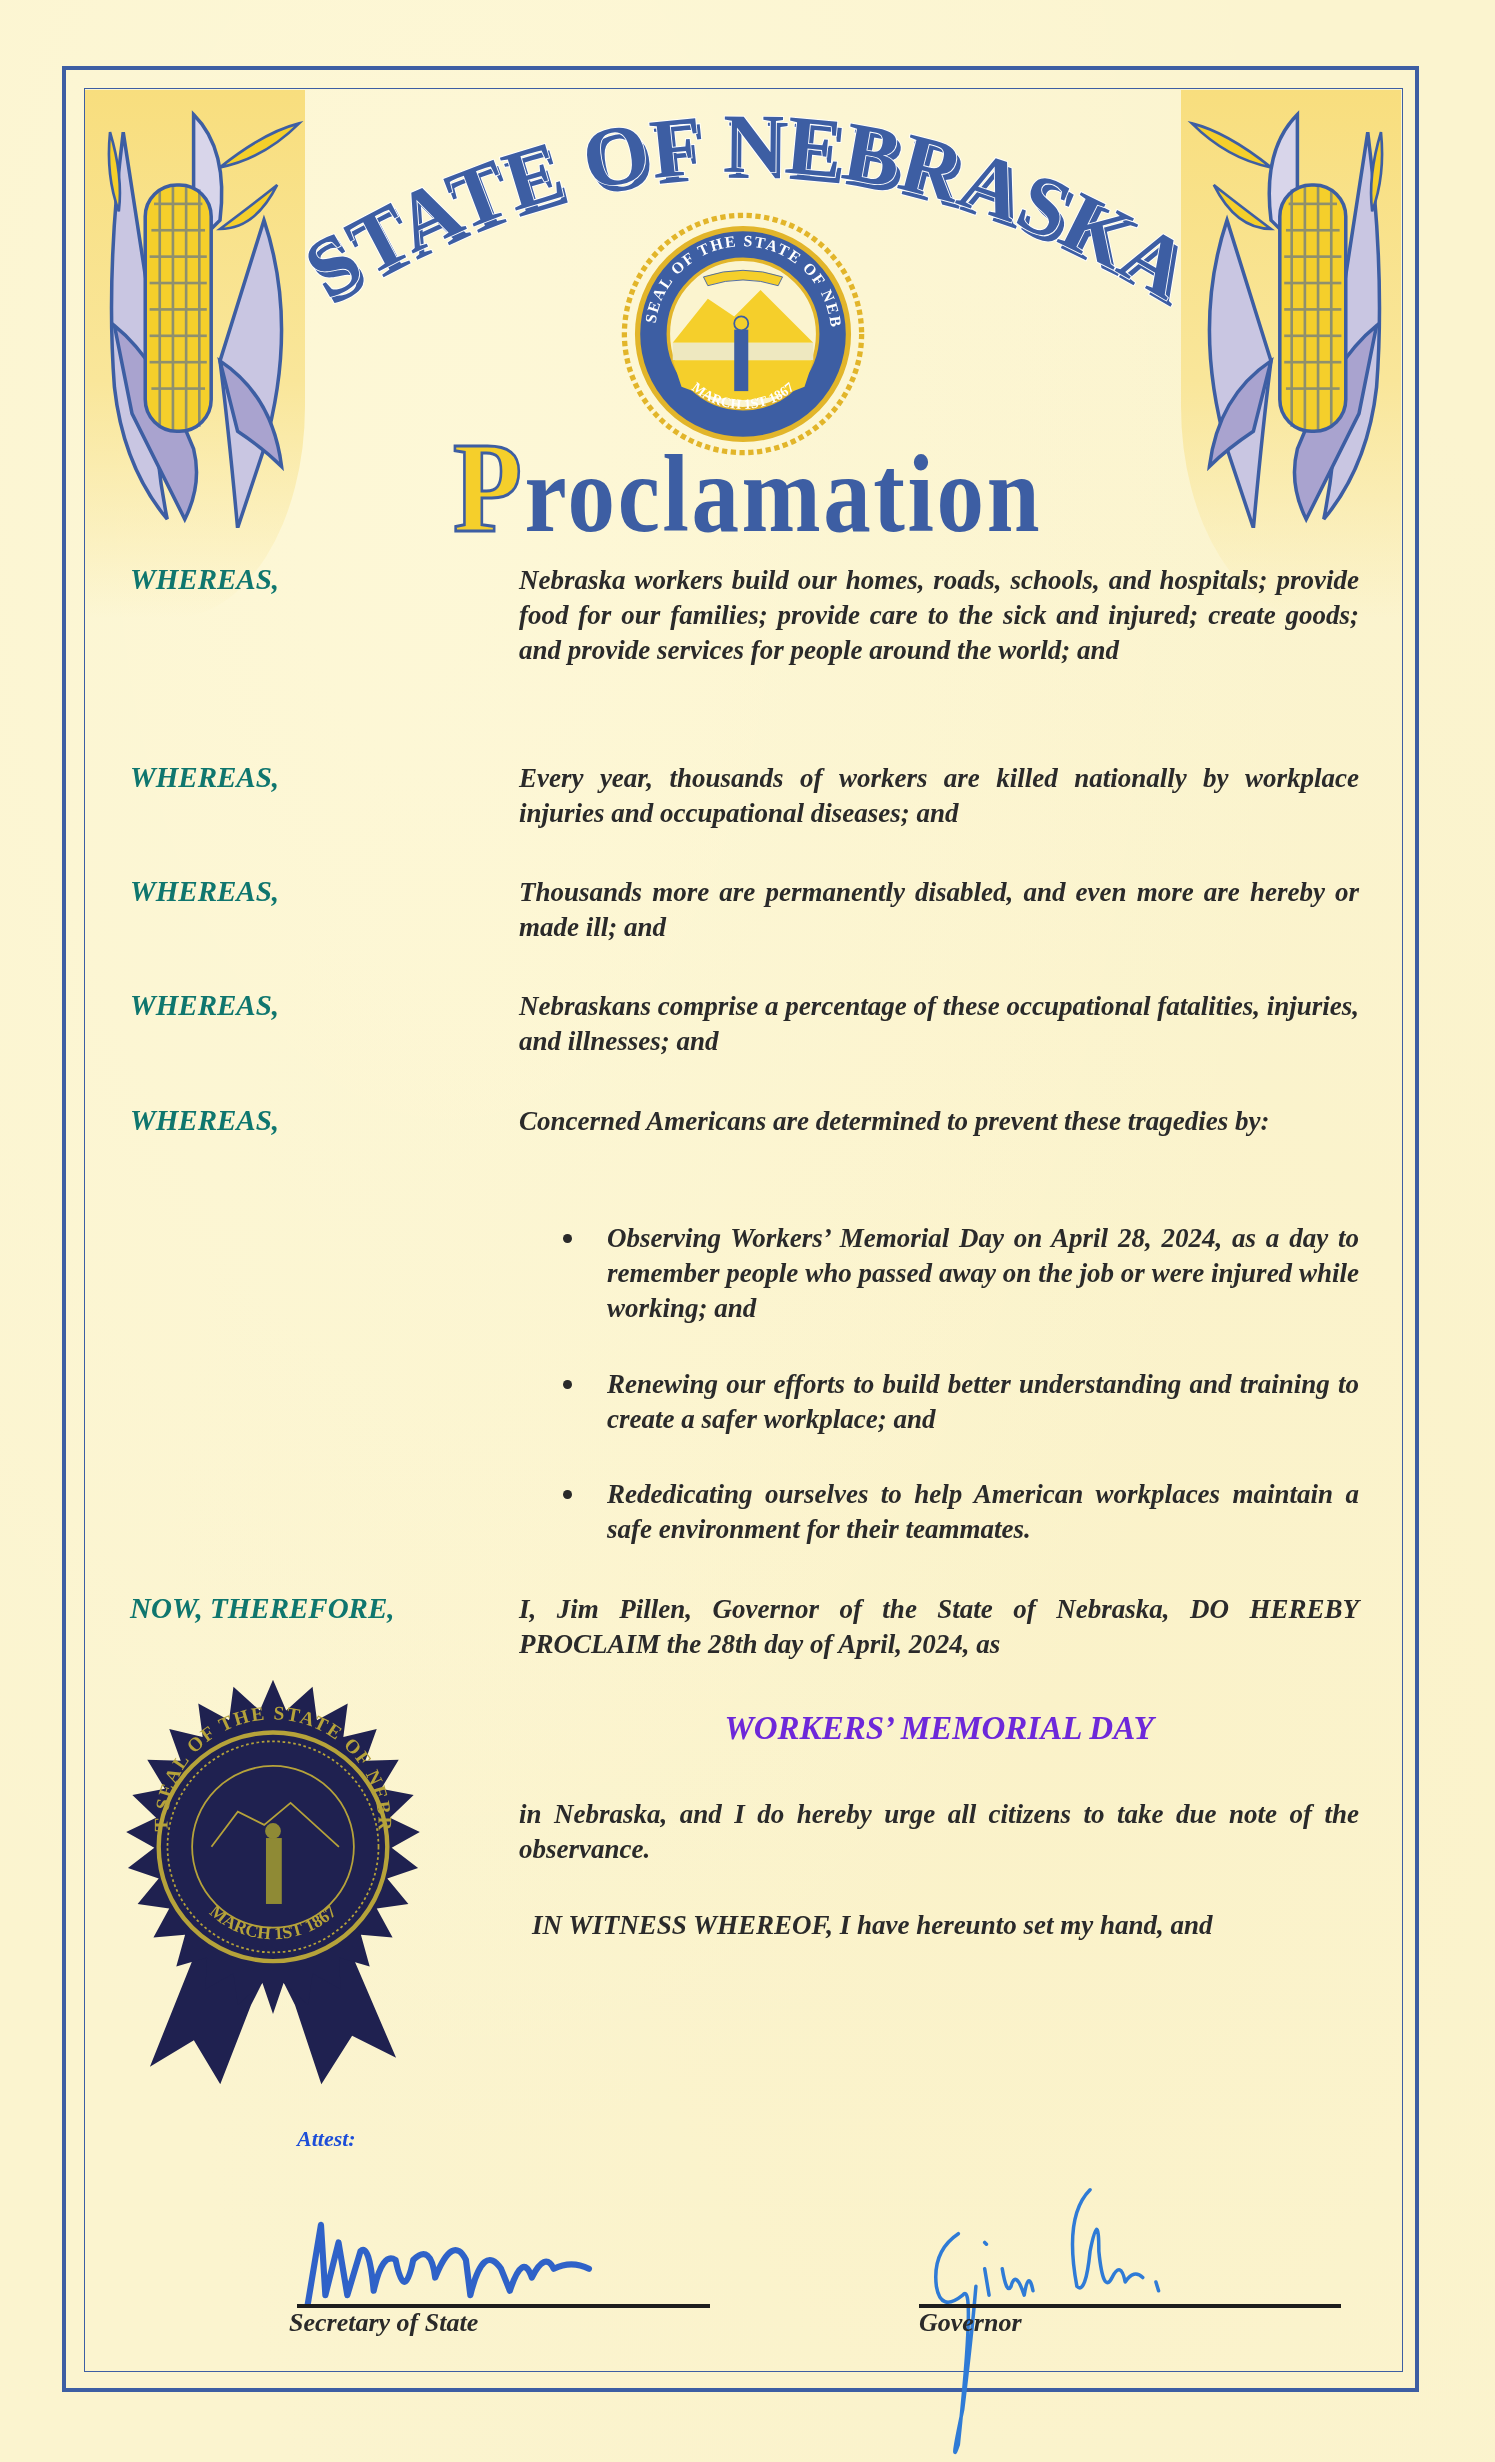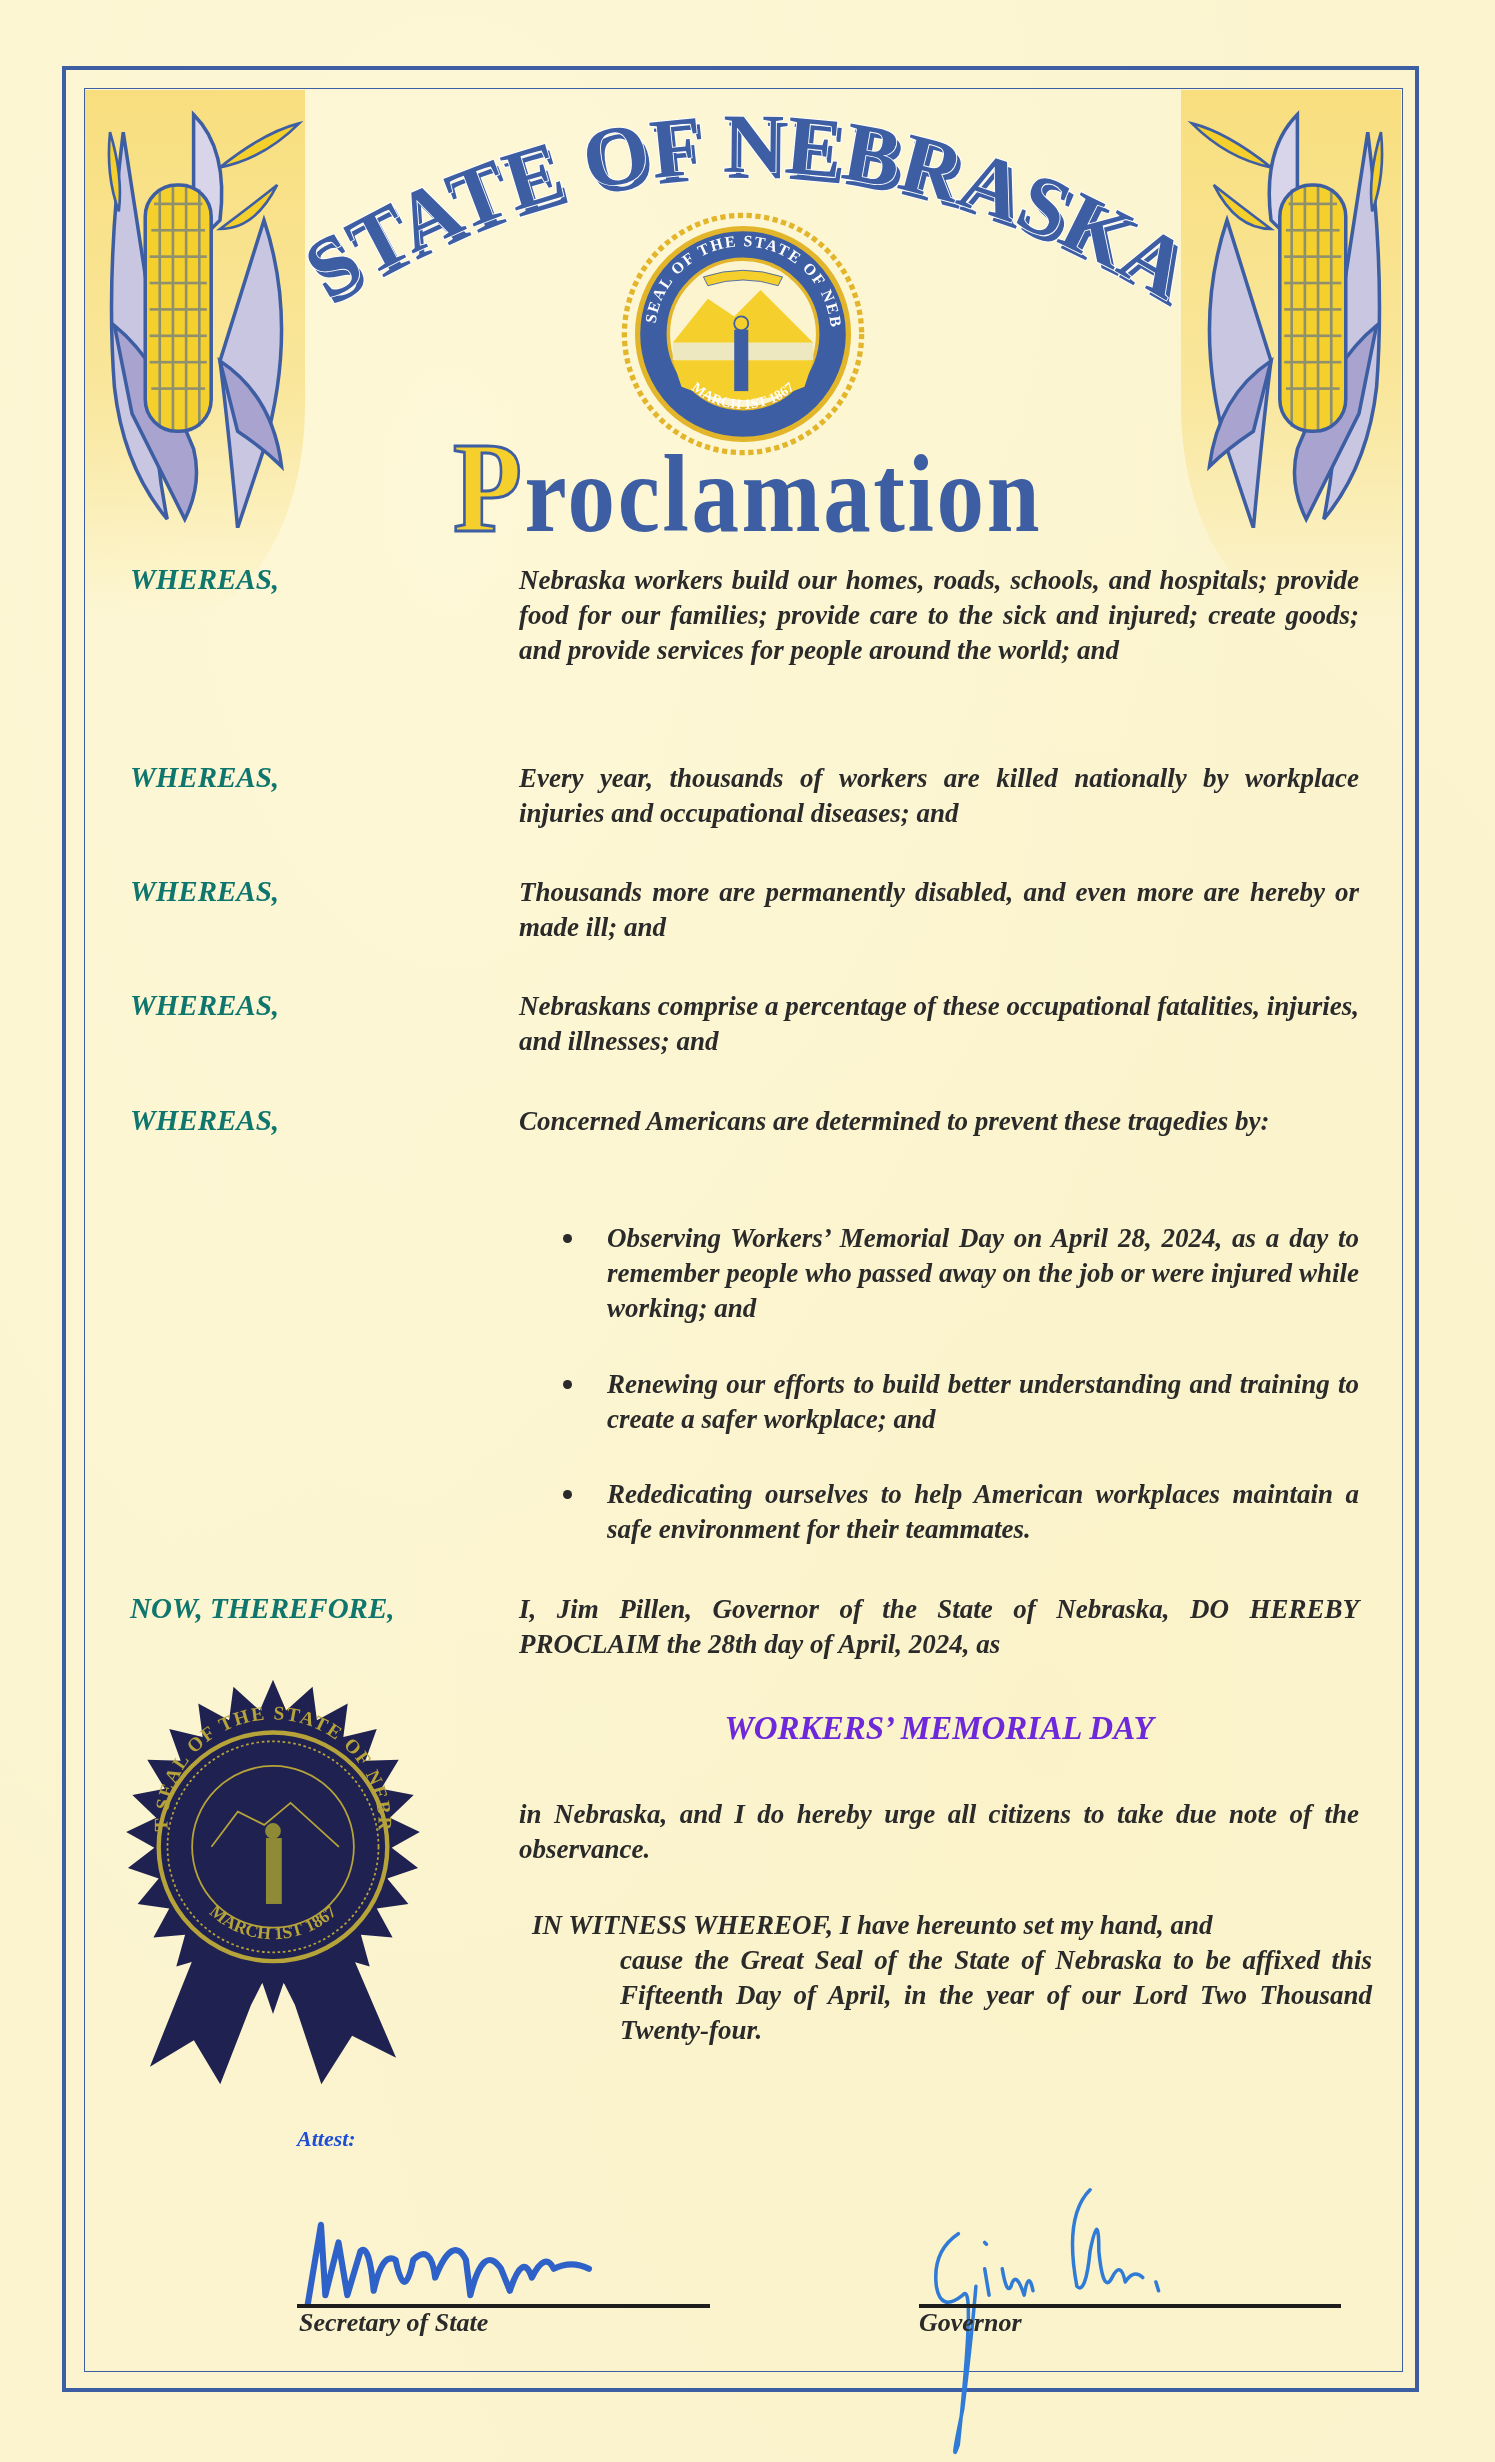--- a/index.html
+++ b/index.html
@@ -91,21 +91,21 @@
     position:absolute; left:297px; top:2126px;
     font-style:italic; font-weight:bold; font-size:22px; color:#1d4ed8;
   }
   .sig-line { position:absolute; height:3.5px; background:#1d1d1d; }
   .sig-line.sos { left:297px; top:2304px; width:413px; }
   .sig-line.gov { left:919px; top:2304px; width:422px; }
   .sig-label {
     position:absolute; top:2308px;
     font-style:italic; font-weight:bold; font-size:26px; color:#2a2a2a;
   }
-  .sig-label.sos { left:299px; }
+  .sig-label.sos { left:289px; }
   .sig-label.gov { left:919px; }
   .signature { position:absolute; }
   .signature.sos { left:299px; top:2207px; width:369px; height:106px; }
   .signature.gov { left:923px; top:2181px; width:299px; height:281px; }
 </style>
 </head>
 <body>
 
 <div class="outer-border"></div>
 <div class="inner-border"></div>
@@ -254,21 +254,20 @@
 
 <div class="row" style="top:1592px;">
   <div class="label" style="top:0;">NOW, THEREFORE,</div>
   <div class="body-text" style="top:0;">I, Jim Pillen, Governor of the State of Nebraska, DO HEREBY PROCLAIM the 28th day of April, 2024, as</div>
 </div>
 <div class="memorial-title" style="top:1710px;">WORKERS’ MEMORIAL DAY</div>
 <div class="body-text" style="top:1797px;">in Nebraska, and I do hereby urge all citizens to take due note of the observance.</div>
 
 <div class="witness-block" style="top:1908px;margin-left:13px;">
   <span class="witness-first">IN WITNESS WHEREOF, I have hereunto set my hand, and</span>
-  <span class="hang">cause the Great Seal of the State of Nebraska to be affixed this Fifteenth Day of April, in the year of our Lord Two Thousand Twenty-four.</span>
 </div>
 
 <svg class="gold-seal" viewBox="0 0 400 480">
   <defs>
     <path id="goldTop" d="M80 175 A110 110 0 0 1 320 175"></path>
     <path id="goldBottom" d="M95 200 A105 105 0 0 0 305 200"></path>
   </defs>
   <path d="M120 300 L60 450 L110 420 L140 470 L175 380 L200 330 Z" fill="#1f2150"></path>
   <path d="M280 300 L340 440 L290 415 L255 470 L225 380 L200 330 Z" fill="#1f2150"></path>
   <polygon fill="#1f2150" points="200,10 215,45 245,18 250,56 285,37 280,75 318,66 305,102 343,101 323,134 360,141 333,167 367,183 335,201 365,224 330,236 354,265 318,270 336,303 300,300 310,336 275,326 277,362 245,344 240,380 212,355 200,390 188,355 160,380 155,344 123,362 125,326 90,336 100,300 64,303 82,270 46,265 70,236 35,224 65,201 33,183 67,167 40,141 77,134 57,101 95,102 82,66 120,75 115,37 150,56 155,18 185,45"></polygon>

